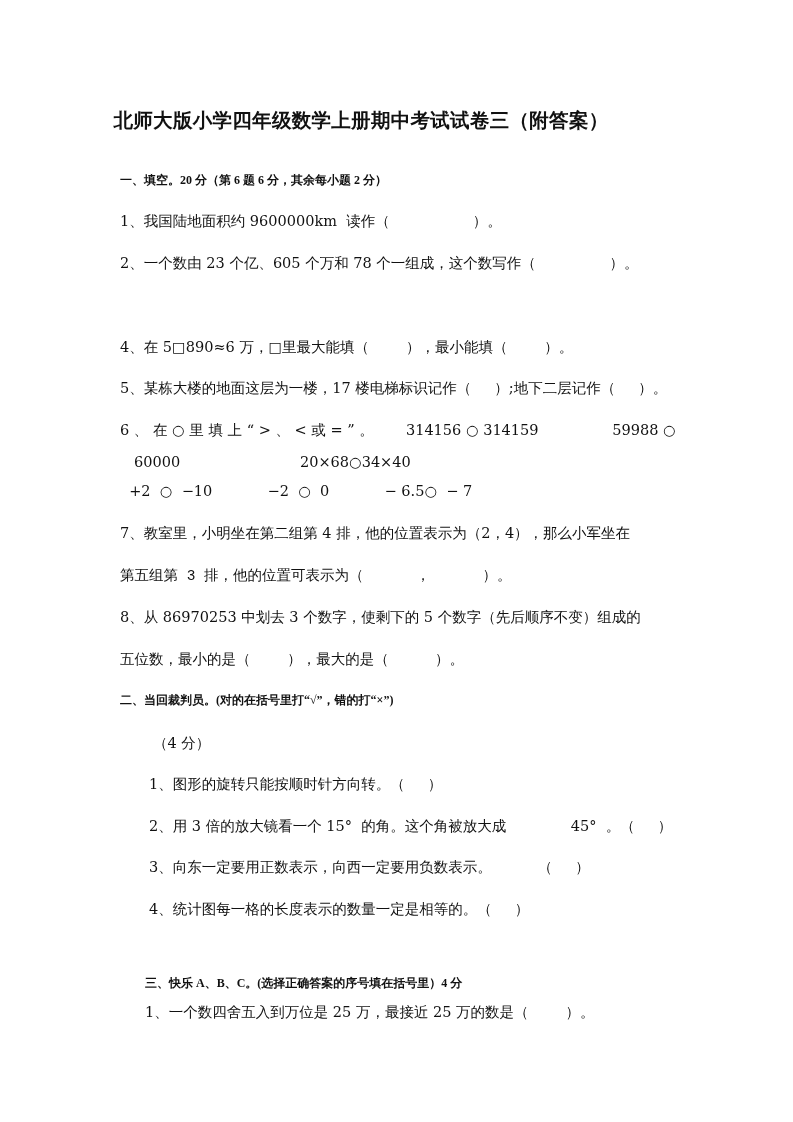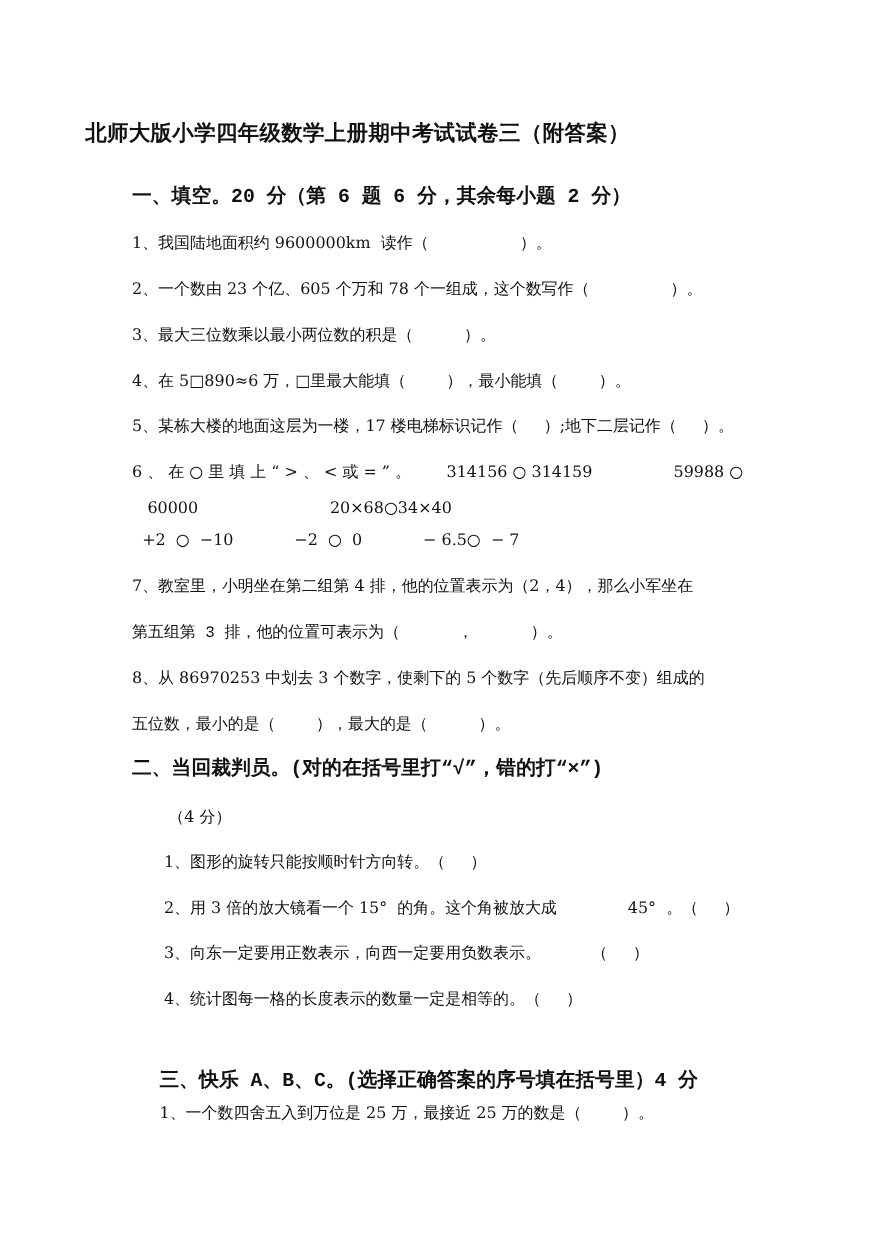--- a/index.html
+++ b/index.html
@@ -2,33 +2,32 @@
 <html><head>
 <meta charset="utf-8">
 <style>
   html, body { margin: 0; padding: 0; background: #ffffff; }
   body { width: 793px; height: 1122px; position: relative; overflow: hidden;
          font-family: "DejaVu Serif", "Liberation Serif", serif; color: #111; }
   .page { position: absolute; left: 0; top: 0; width: 793px; height: 1122px; }
   .line { position: absolute; white-space: pre; font-size: 14.5px; line-height: 20px; }
   .title { position: absolute; left: 0; width: 650px; top: 107px; text-align: center;
            font-family: "DejaVu Sans", "Liberation Sans", sans-serif; font-weight: bold;
-           font-size: 19.5px; letter-spacing: 0.3px; white-space: pre; }
-  .sec { font-family: Liberation Mono, monospace; font-weight: bold; font-size: 18px; }
+           font-size: 19.5px; letter-spacing: 0.3px; white-space: pre; padding-left: 36px; }
+  .sec { font-family: Liberation Serif, serif; font-weight: bold; font-size: 12px; }
 </style>
 </head>
 <body>
 
 <div class="page">
   <div class="title">北师大版小学四年级数学上册期中考试试卷三（附答案）</div>
 
   <div class="line sec" style="left:120px; top:170px;">一、填空。20 分（第 6 题 6 分，其余每小题 2 分）</div>
   <div class="line" style="left:120px; top:211px;">1、我国陆地面积约 9600000km  读作（                  ）。</div>
   <div class="line" style="left:120px; top:253px;">2、一个数由 23 个亿、605 个万和 78 个一组成，这个数写作（                ）。</div>
-  <div class="line" style="left:120px; top:295px;">3、最大三位数乘以最小两位数的积是（          ）。</div>
   <div class="line" style="left:120px; top:337px;">4、在 5□890≈6 万，□里最大能填（        ），最小能填（        ）。</div>
   <div class="line" style="left:120px; top:378px;">5、某栋大楼的地面这层为一楼，17 楼电梯标识记作（     ）;地下二层记作（     ）。</div>
   <div class="line" style="left:120px; top:420px;">6 、 在 ○ 里 填 上 “ &gt; 、 &lt; 或 = ” 。       314156 ○ 314159                59988 ○</div>
   <div class="line" style="left:134px; top:452px;">60000                          20×68○34×40</div>
   <div class="line" style="left:120px; top:481px;">  +2  ○  −10            −2  ○  0            − 6.5○  − 7</div>
   <div class="line" style="left:120px; top:523px;">7、教室里，小明坐在第二组第 4 排，他的位置表示为（2，4），那么小军坐在</div>
   <div class="line" style="left:120px; top:566px;font-family:Liberation Mono, monospace;">第五组第 3 排，他的位置可表示为（      ，      ）。</div>
   <div class="line" style="left:120px; top:607px;">8、从 86970253 中划去 3 个数字，使剩下的 5 个数字（先后顺序不变）组成的</div>
   <div class="line" style="left:120px; top:649px;">五位数，最小的是（        ），最大的是（          ）。</div>
 

